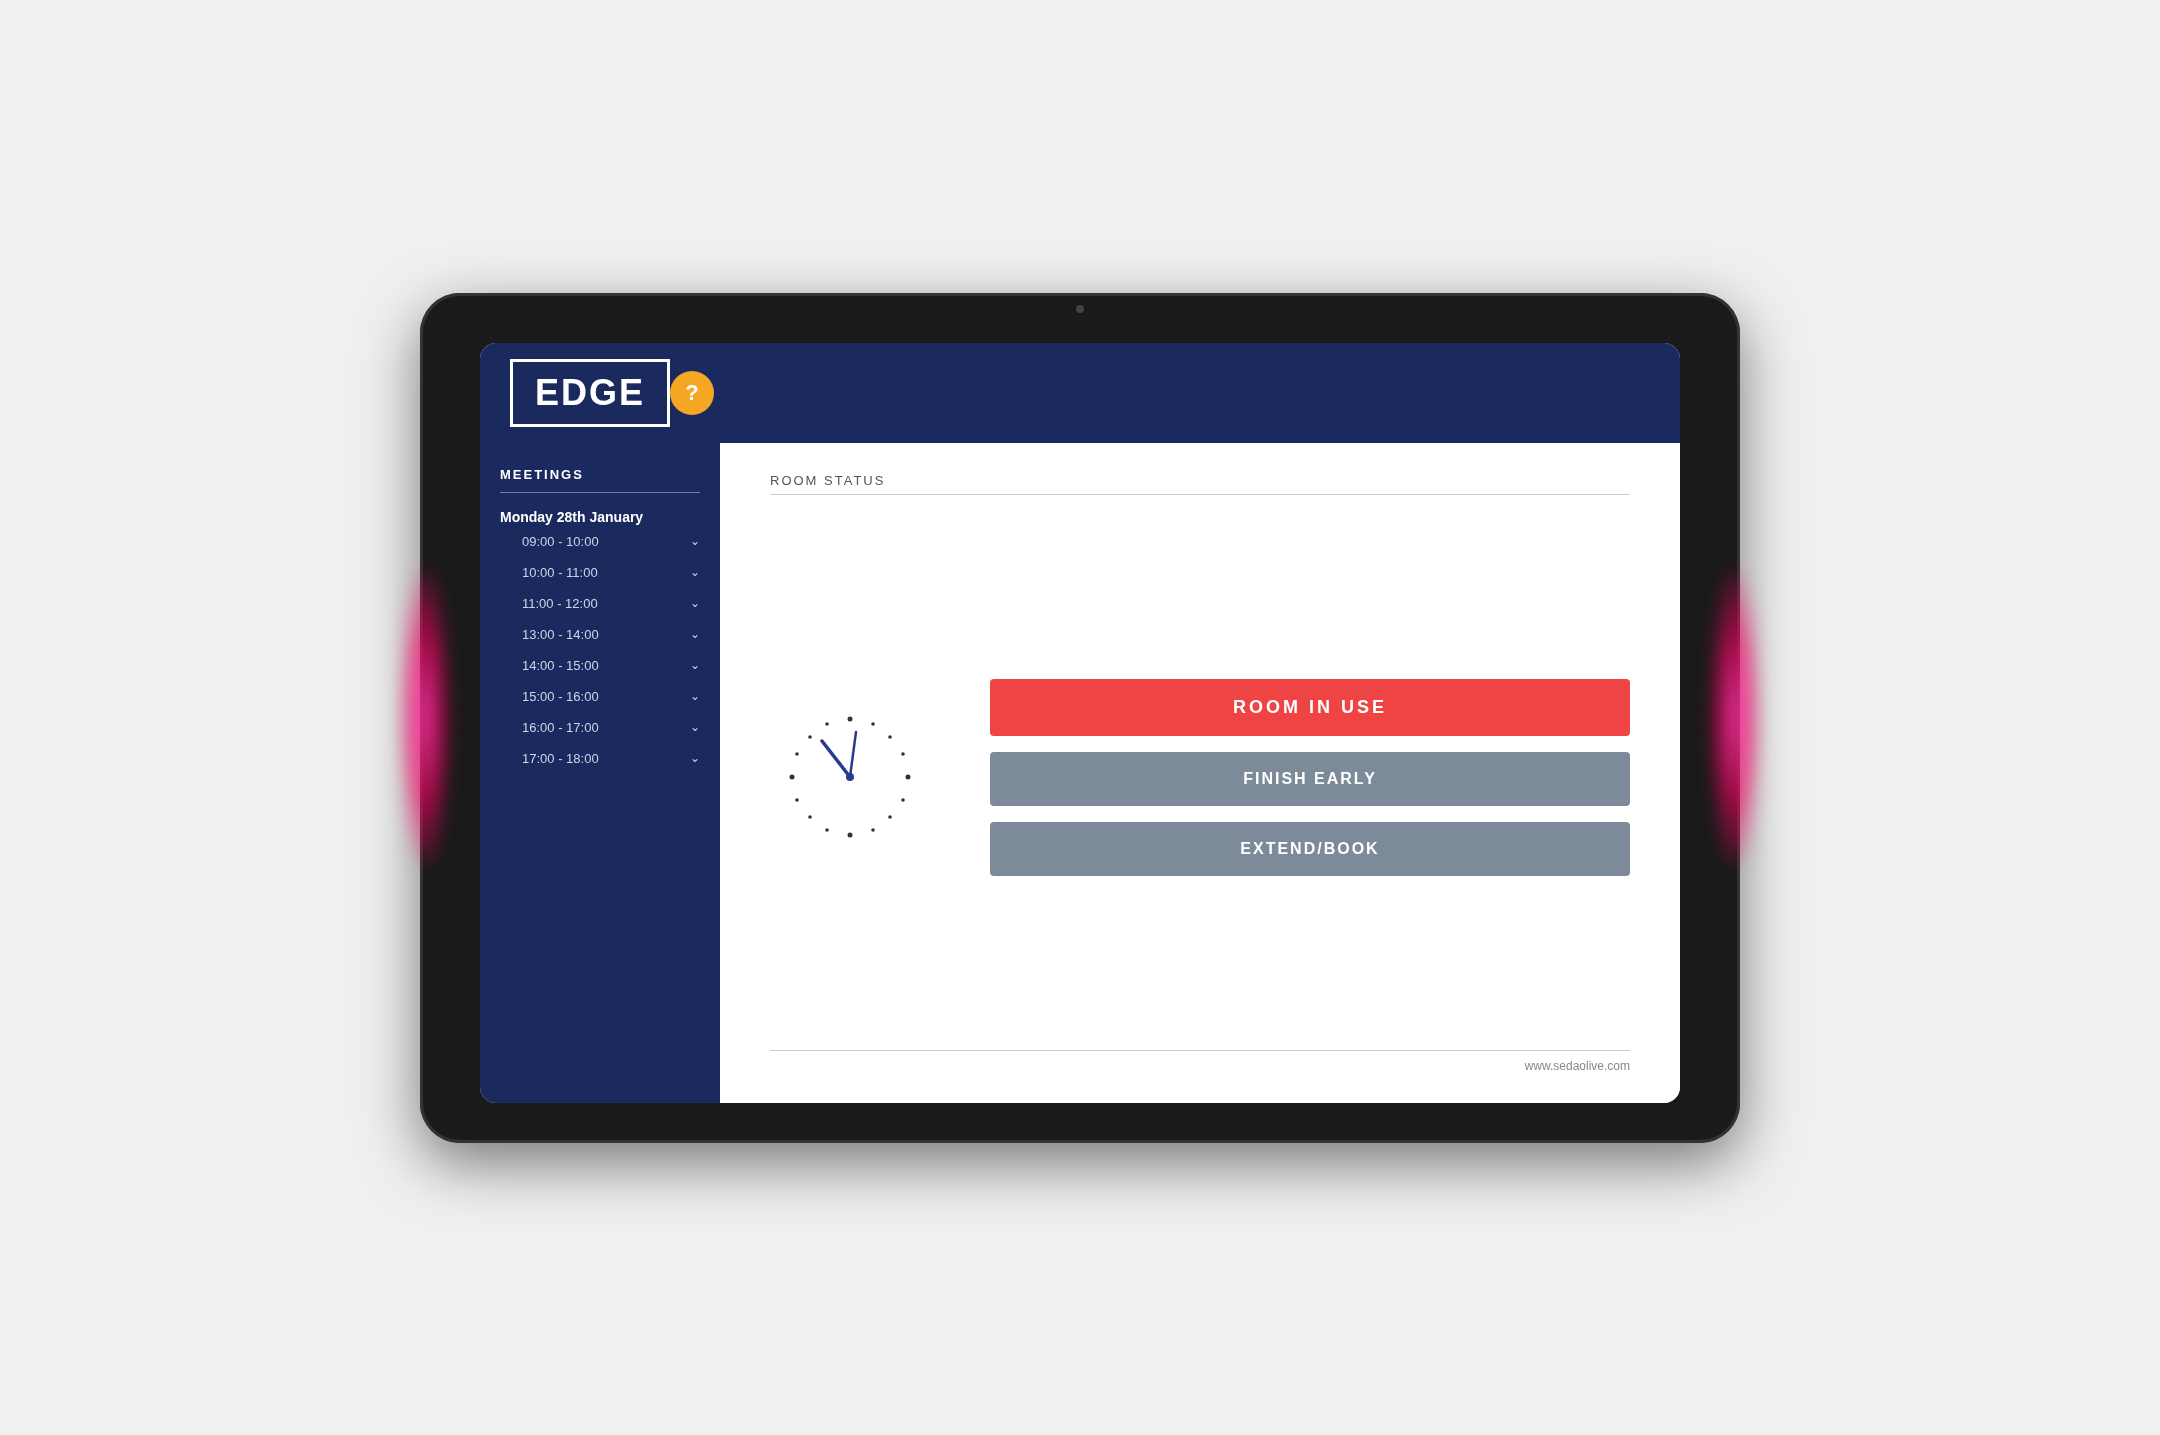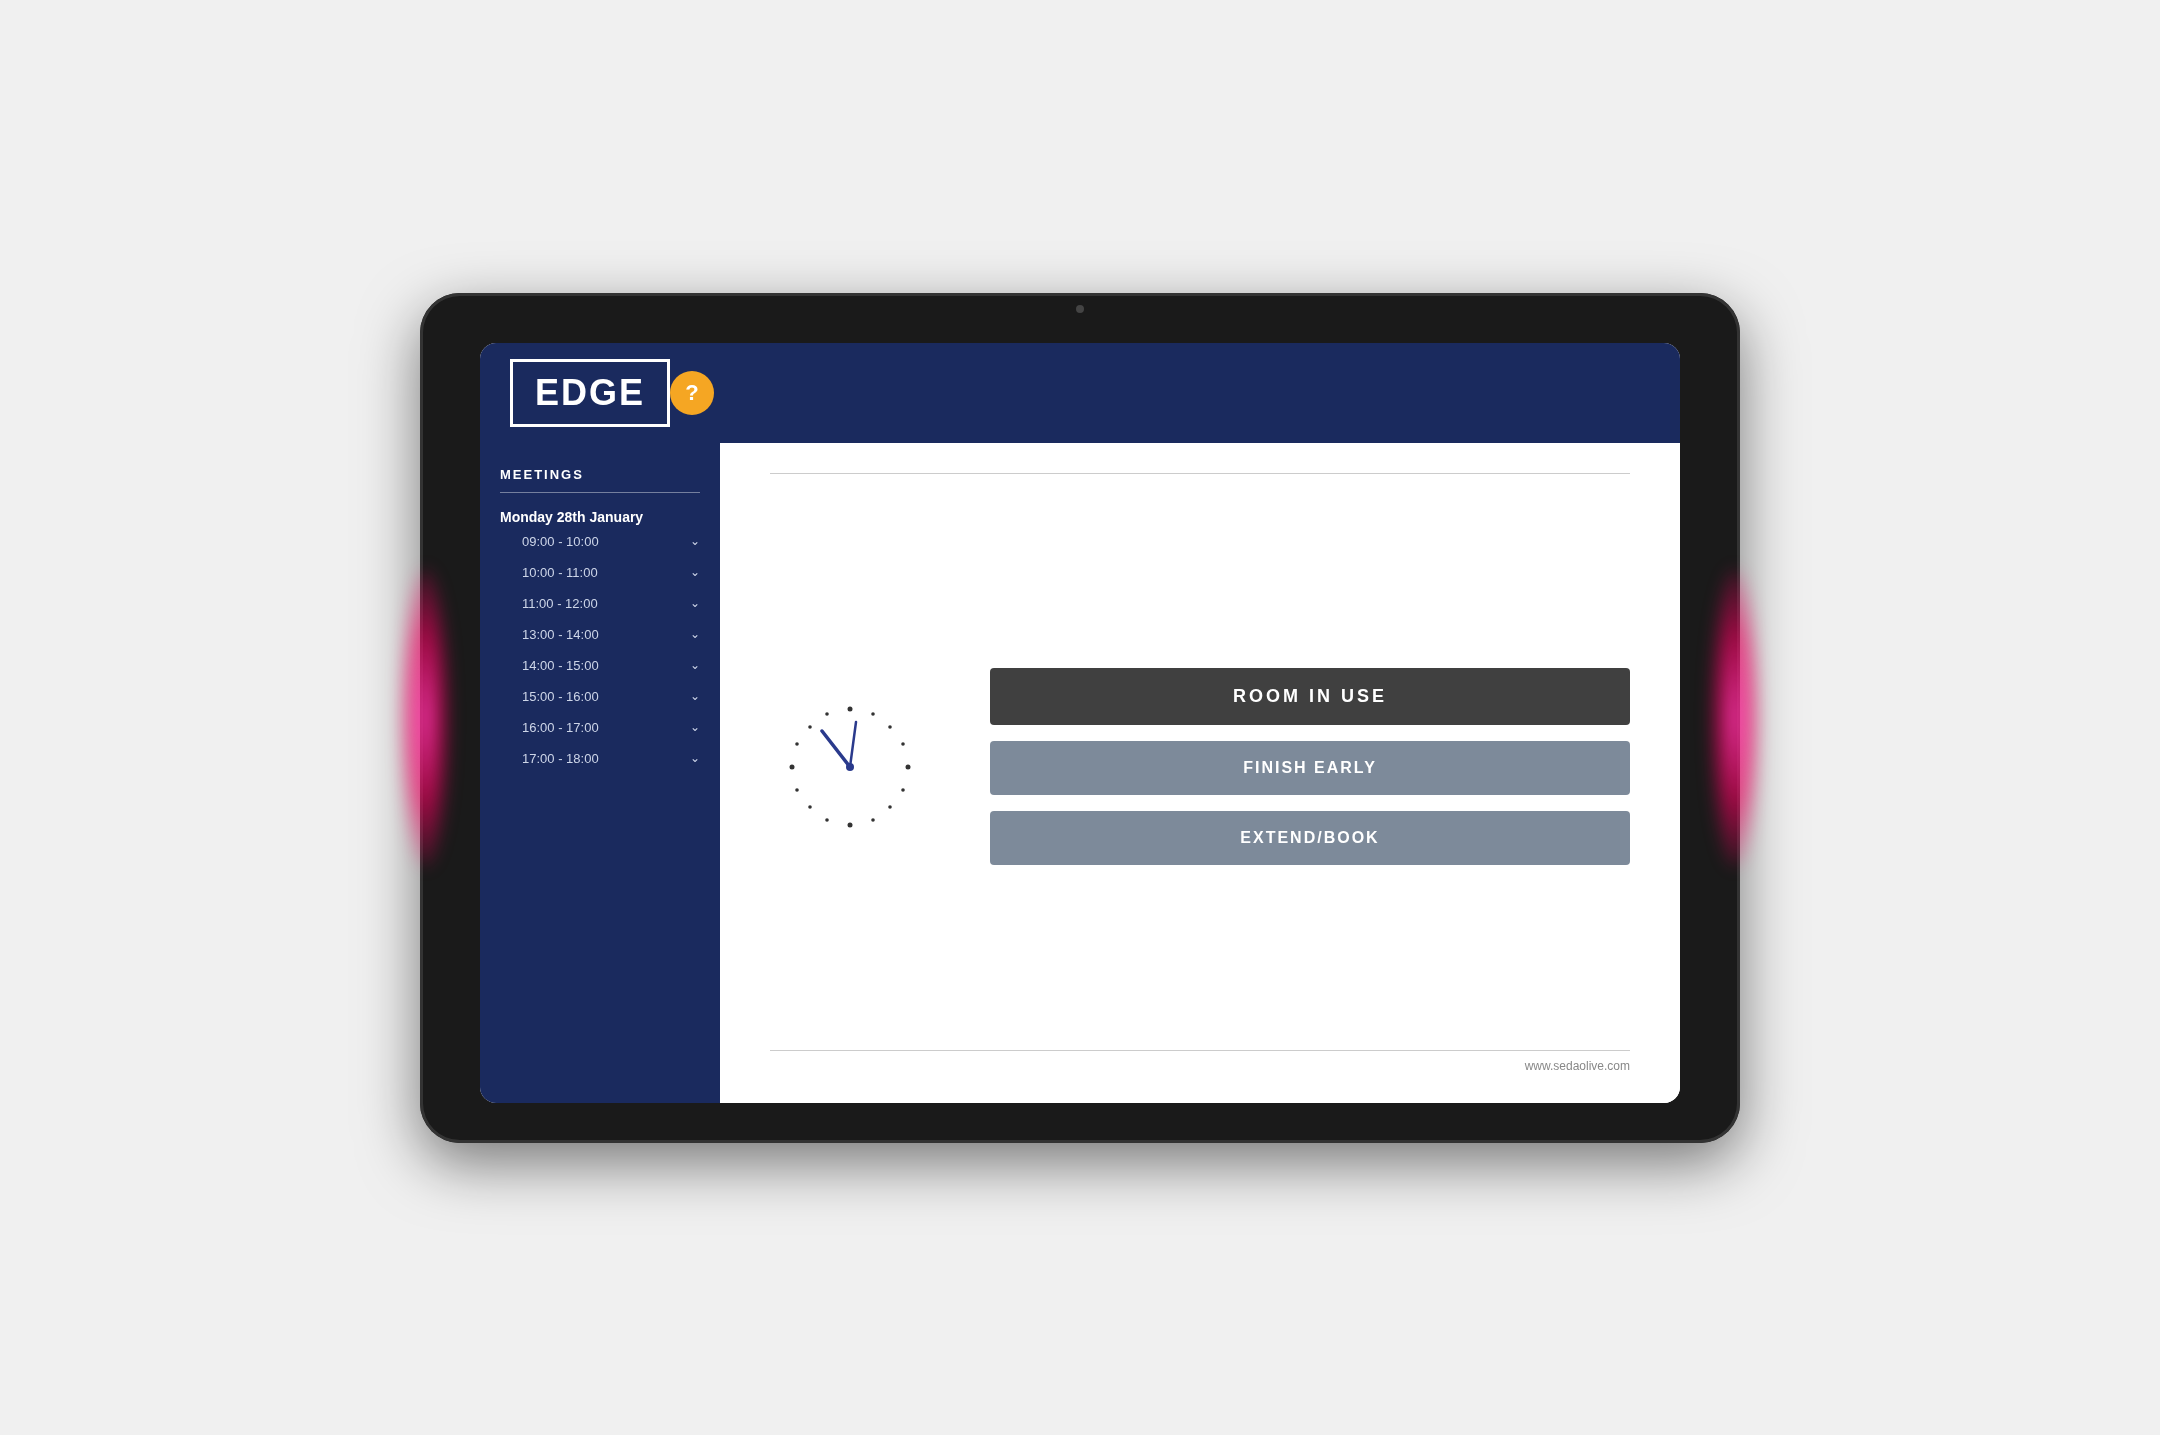--- a/index.html
+++ b/index.html
@@ -242,21 +242,21 @@
 
     
     .status-buttons {
       display: flex;
       flex-direction: column;
       gap: 16px;
       flex: 1;
     }
 
     .btn-room-in-use {
-      background: #404040;
+      background: #ef4444;
       color: #fff;
       font-size: 18px;
       font-weight: bold;
       letter-spacing: 3px;
       padding: 18px 40px;
       border: none;
       border-radius: 4px;
       cursor: pointer;
       text-align: center;
     }
@@ -344,20 +344,21 @@
       <span class="chevron-icon">⌄</span>
     </div>
                 <div class="meeting-slot">
       <span class="meeting-time">17:00 - 18:00</span>
       <span class="chevron-icon">⌄</span>
     </div>
               </div>
           </div>
 
           <div class="right-panel">
+            <div class="room-status-label">ROOM STATUS</div>
             <hr class="panel-divider">
 
             <div class="status-content">
 
               <div class="clock-container">
                 <svg class="clock-svg" viewBox="0 0 160 160">
 
                   <circle cx="80" cy="22" r="2.5" fill="#333"></circle>
                   <circle cx="80" cy="138" r="2.5" fill="#333"></circle>
                   <circle cx="22" cy="80" r="2.5" fill="#333"></circle>

